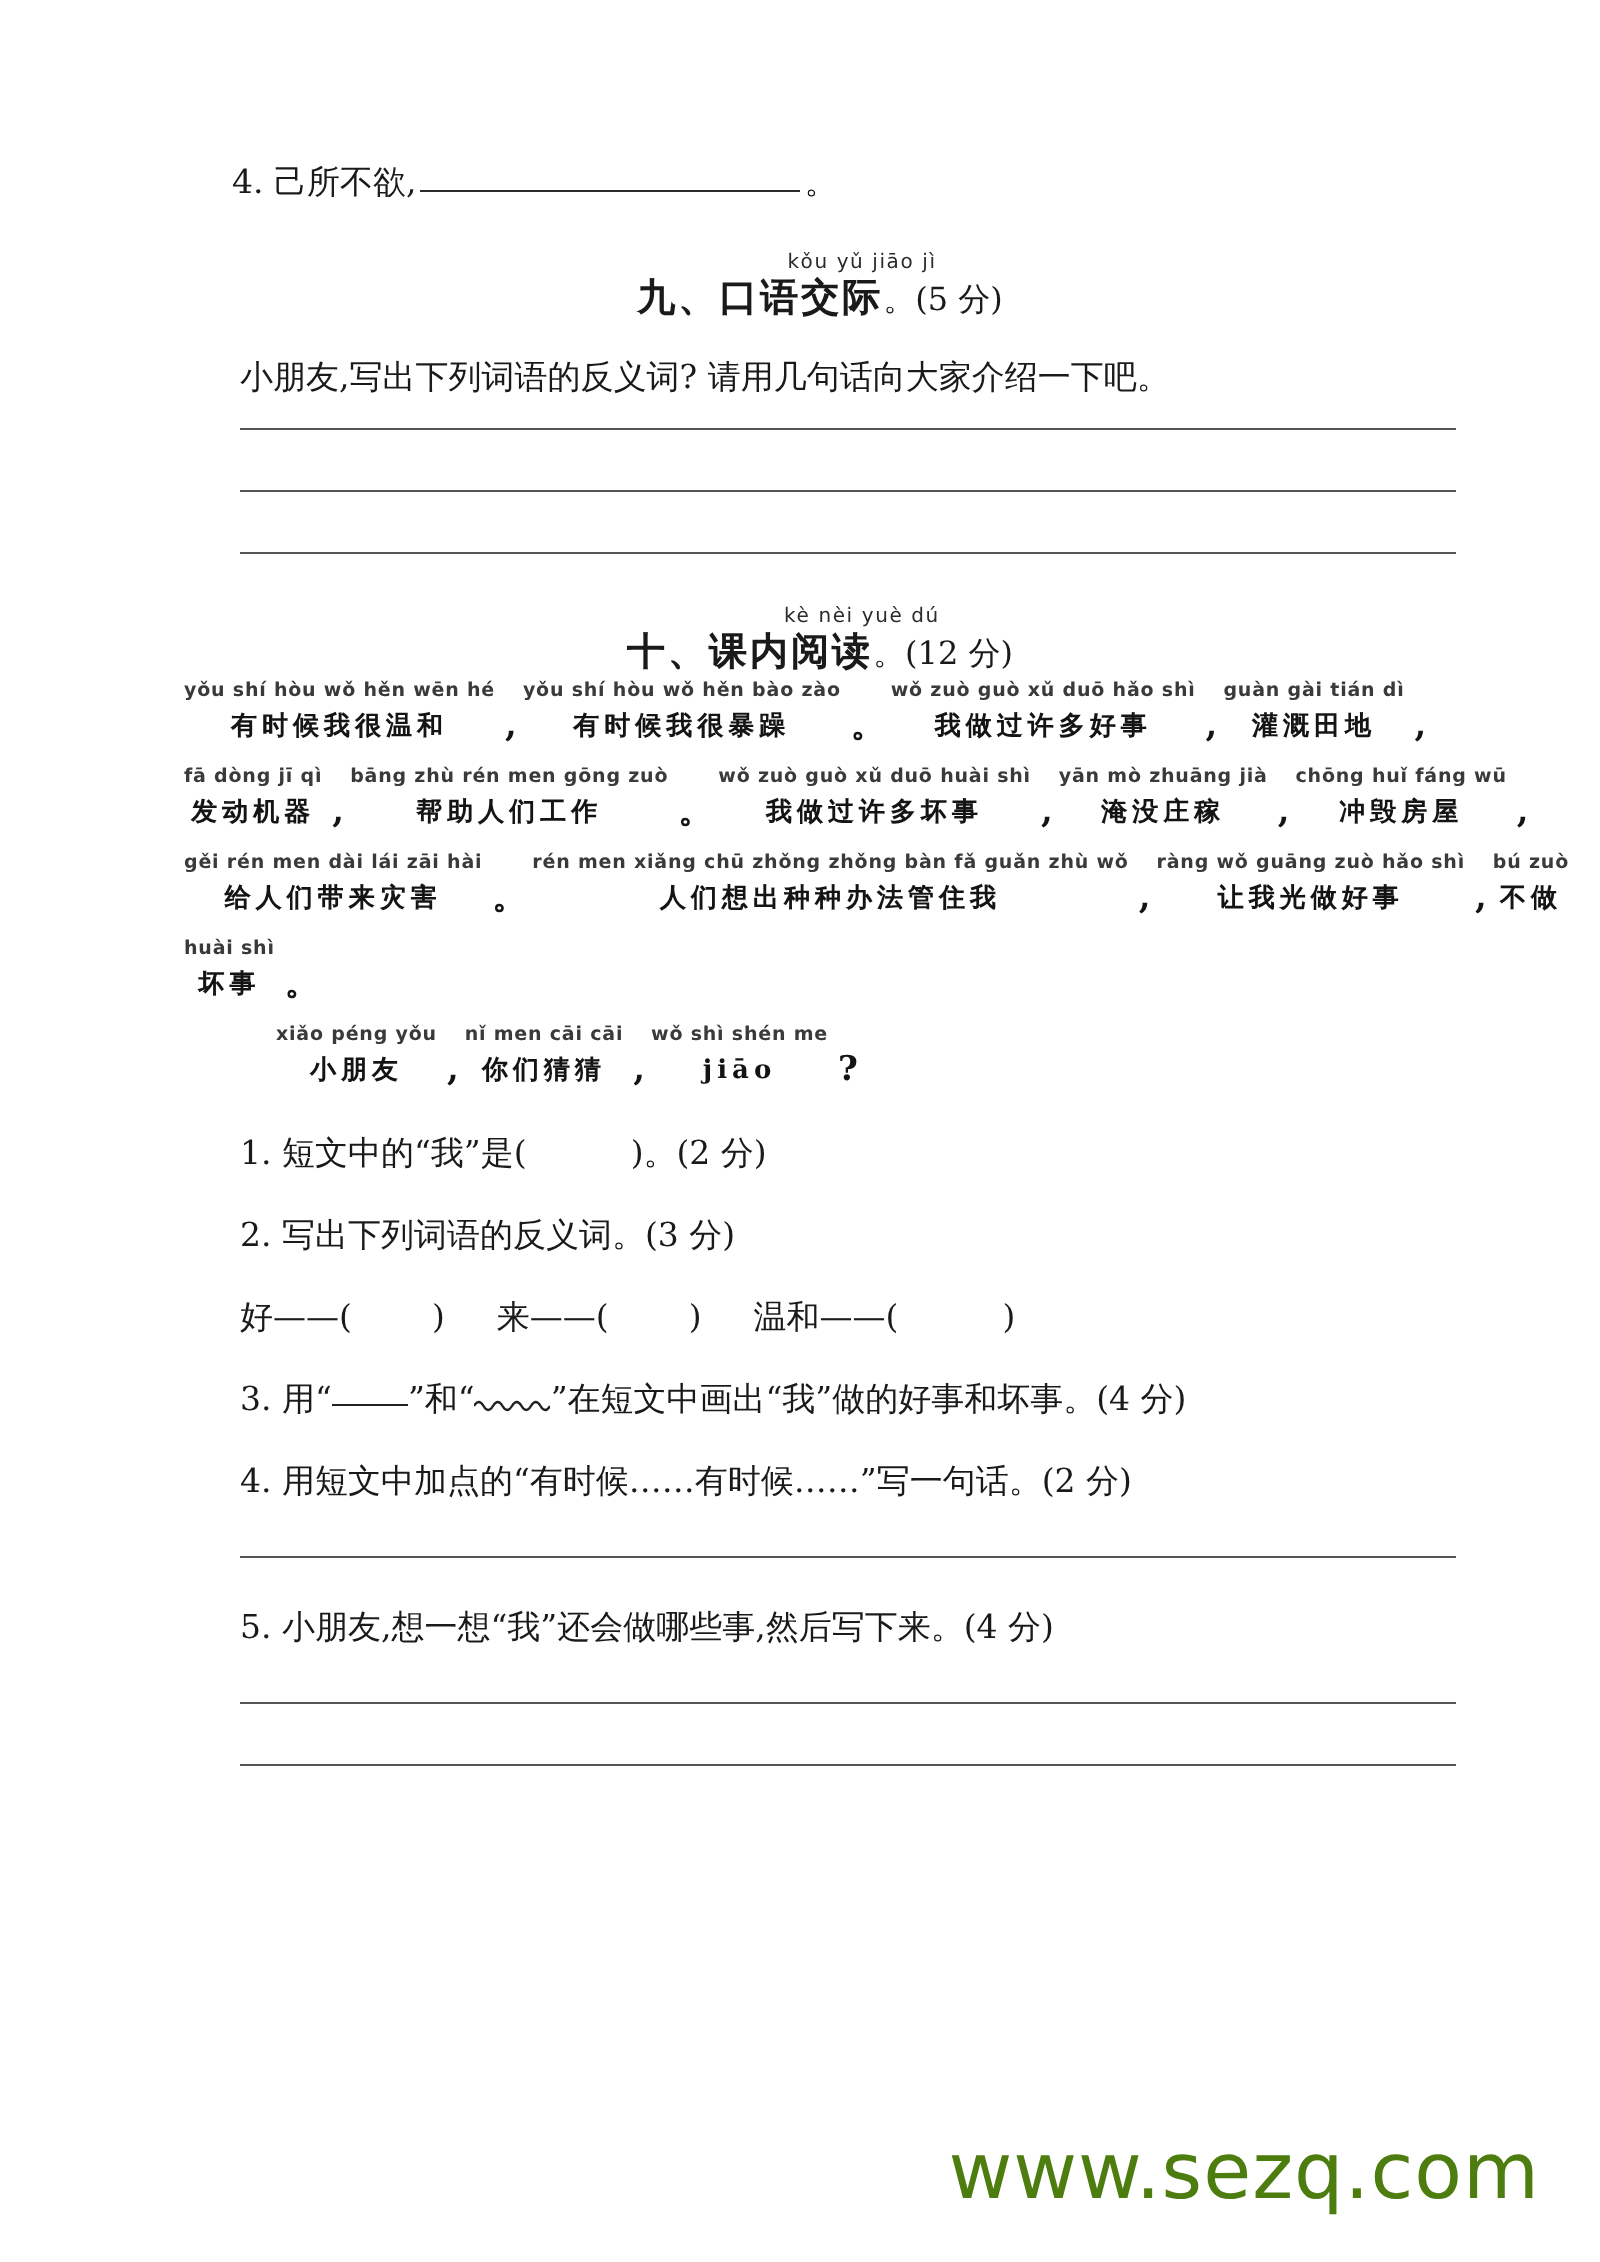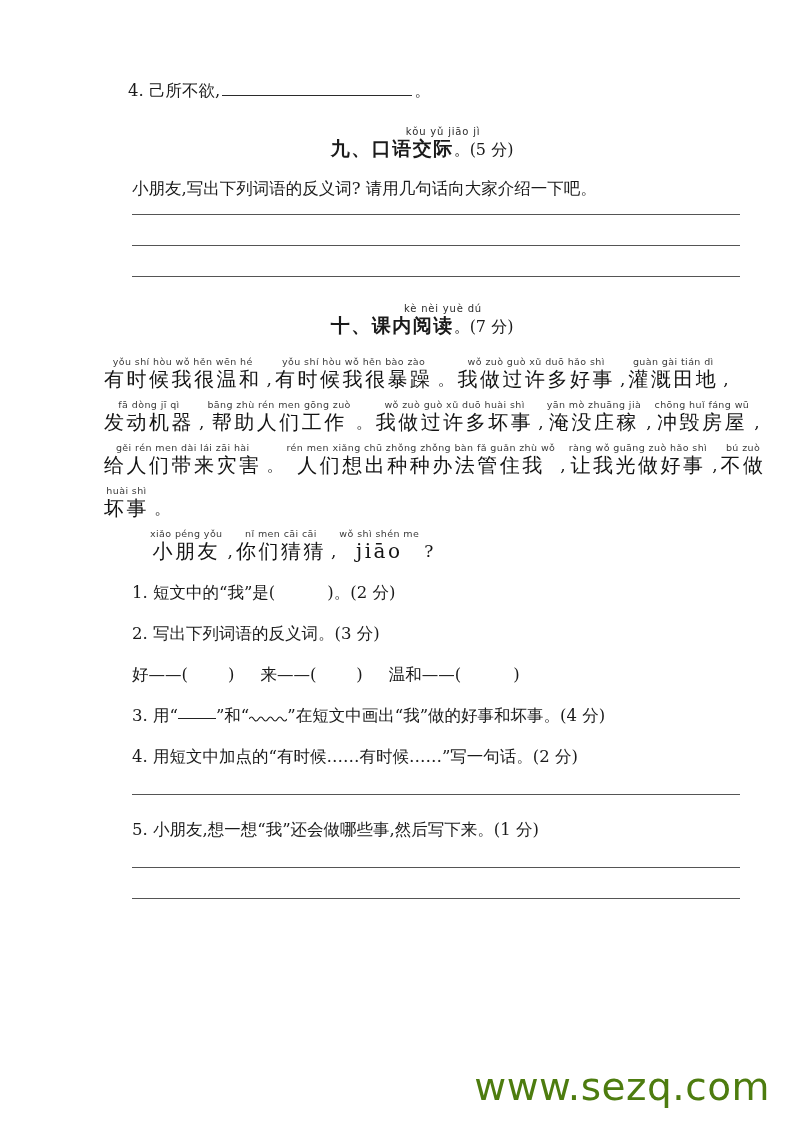--- a/index.html
+++ b/index.html
@@ -11,21 +11,21 @@
     position: relative;
     width: 800px;
     height: 1131px;
     background: #ffffff;
     font-family: "DejaVu Serif", "Liberation Serif", serif;
     color: #1a1a1a;
     overflow: hidden;
   }
   .content {
     position: absolute;
-    left: 104px;
+    left: 92px;
     top: 78px;
     width: 636px;
   }
 
   
   .q-item {
     font-size: 16.5px;
     line-height: 1.55;
     white-space: nowrap;
     margin: 0;
@@ -87,21 +87,22 @@
   .rule {
     height: 0;
     border-bottom: 1.6px solid #555555;
     margin-bottom: 30px;
     width: 608px;
   }
   .rule:last-child { margin-bottom: 0; }
 
   
   .passage {
-    margin-top: 16px;
+    margin-top: 0;
+    font-weight: bold;
   }
   .pline {
     display: block;
     white-space: nowrap;
     margin-bottom: 7px;
     font-size: 0;
   }
   .pline.indent { padding-left: 46px; }
 
   .rb {
@@ -115,21 +116,21 @@
     font-family: "DejaVu Sans", "Liberation Sans", sans-serif;
     font-size: 9.5px;
     line-height: 13px;
     color: #3a3a3a;
     letter-spacing: 0.4px;
     white-space: nowrap;
   }
   .rb .hz {
     display: block;
     font-family: "DejaVu Serif", "Liberation Serif", serif;
-    font-size: 20px;
+    font-size: 13px;
     line-height: 23px;
     letter-spacing: 2.5px;
     color: #141414;
     white-space: nowrap;
   }
   .punct {
     display: inline-block;
     vertical-align: bottom;
     font-family: "DejaVu Serif", "Liberation Serif", serif;
     font-size: 17px;
@@ -196,21 +197,21 @@
       <div class="answer-lines">
         <div class="rule"></div>
         <div class="rule"></div>
         <div class="rule"></div>
       </div>
     </div>
 
     <div class="section" style="margin-top:26px">
       <div class="section-head">
         <span class="sec-pinyin">kè nèi yuè dú</span>
-        <span class="sec-title">十、</span><span class="sec-title">课内阅读</span><span class="sec-score">。(7 分)</span>
+        <span class="sec-title">十、</span><span class="sec-title">课内阅读</span><span class="sec-score">。(12 分)</span>
       </div>
 
       <div class="passage" id="passage-root">
           <span class="pline"><span class="rb"><span class="py">yǒu shí hòu wǒ hěn wēn hé</span><span class="hz">有时候我很温和</span></span><span class="punct">,</span><span class="rb"><span class="py">yǒu shí hòu wǒ hěn bào zào</span><span class="hz">有时候我很暴躁</span></span><span class="punct">。</span><span class="rb"><span class="py">wǒ zuò guò xǔ duō hǎo shì</span><span class="hz">我做过许多好事</span></span><span class="punct">,</span><span class="rb"><span class="py">guàn gài tián dì</span><span class="hz">灌溉田地</span></span><span class="punct">,</span></span>
           <span class="pline"><span class="rb"><span class="py">fā dòng jī qì</span><span class="hz">发动机器</span></span><span class="punct">,</span><span class="rb"><span class="py">bāng zhù rén men gōng zuò</span><span class="hz">帮助人们工作</span></span><span class="punct">。</span><span class="rb"><span class="py">wǒ zuò guò xǔ duō huài shì</span><span class="hz">我做过许多坏事</span></span><span class="punct">,</span><span class="rb"><span class="py">yān mò zhuāng jià</span><span class="hz">淹没庄稼</span></span><span class="punct">,</span><span class="rb"><span class="py">chōng huǐ fáng wū</span><span class="hz">冲毁房屋</span></span><span class="punct">,</span></span>
           <span class="pline"><span class="rb"><span class="py">gěi rén men dài lái zāi hài</span><span class="hz">给人们带来灾害</span></span><span class="punct">。</span><span class="rb"><span class="py">rén men xiǎng chū zhǒng zhǒng bàn fǎ guǎn zhù wǒ</span><span class="hz">人们想出种种办法管住我</span></span><span class="punct">,</span><span class="rb"><span class="py">ràng wǒ guāng zuò hǎo shì</span><span class="hz">让我光做好事</span></span><span class="punct">,</span><span class="rb"><span class="py">bú zuò</span><span class="hz">不做</span></span></span>
           <span class="pline"><span class="rb"><span class="py">huài shì</span><span class="hz">坏事</span></span><span class="punct">。</span></span>
           <span class="pline indent"><span class="rb"><span class="py">xiǎo péng yǒu</span><span class="hz">小朋友</span></span><span class="punct">,</span><span class="rb"><span class="py">nǐ men cāi cāi</span><span class="hz">你们猜猜</span></span><span class="punct">,</span><span class="rb"><span class="py">wǒ shì shén me</span><span class="hz">jiāo</span></span><span class="punct">?</span></span>
         </div>
 
@@ -239,21 +240,21 @@
         <span>4.</span>
         <span>用短文中加点的“有时候……有时候……”写一句话。(2 分)</span>
       </div>
 
       <div class="answer-lines" style="margin-top:26px">
         <div class="rule"></div>
       </div>
 
       <div class="subq" style="margin-top:24px">
         <span>5.</span>
-        <span>小朋友,想一想“我”还会做哪些事,然后写下来。(1 分)</span>
+        <span>小朋友,想一想“我”还会做哪些事,然后写下来。(4 分)</span>
       </div>
 
       <div class="answer-lines" style="margin-top:26px">
         <div class="rule"></div>
         <div class="rule"></div>
       </div>
     </div>
 
   </div>
 

